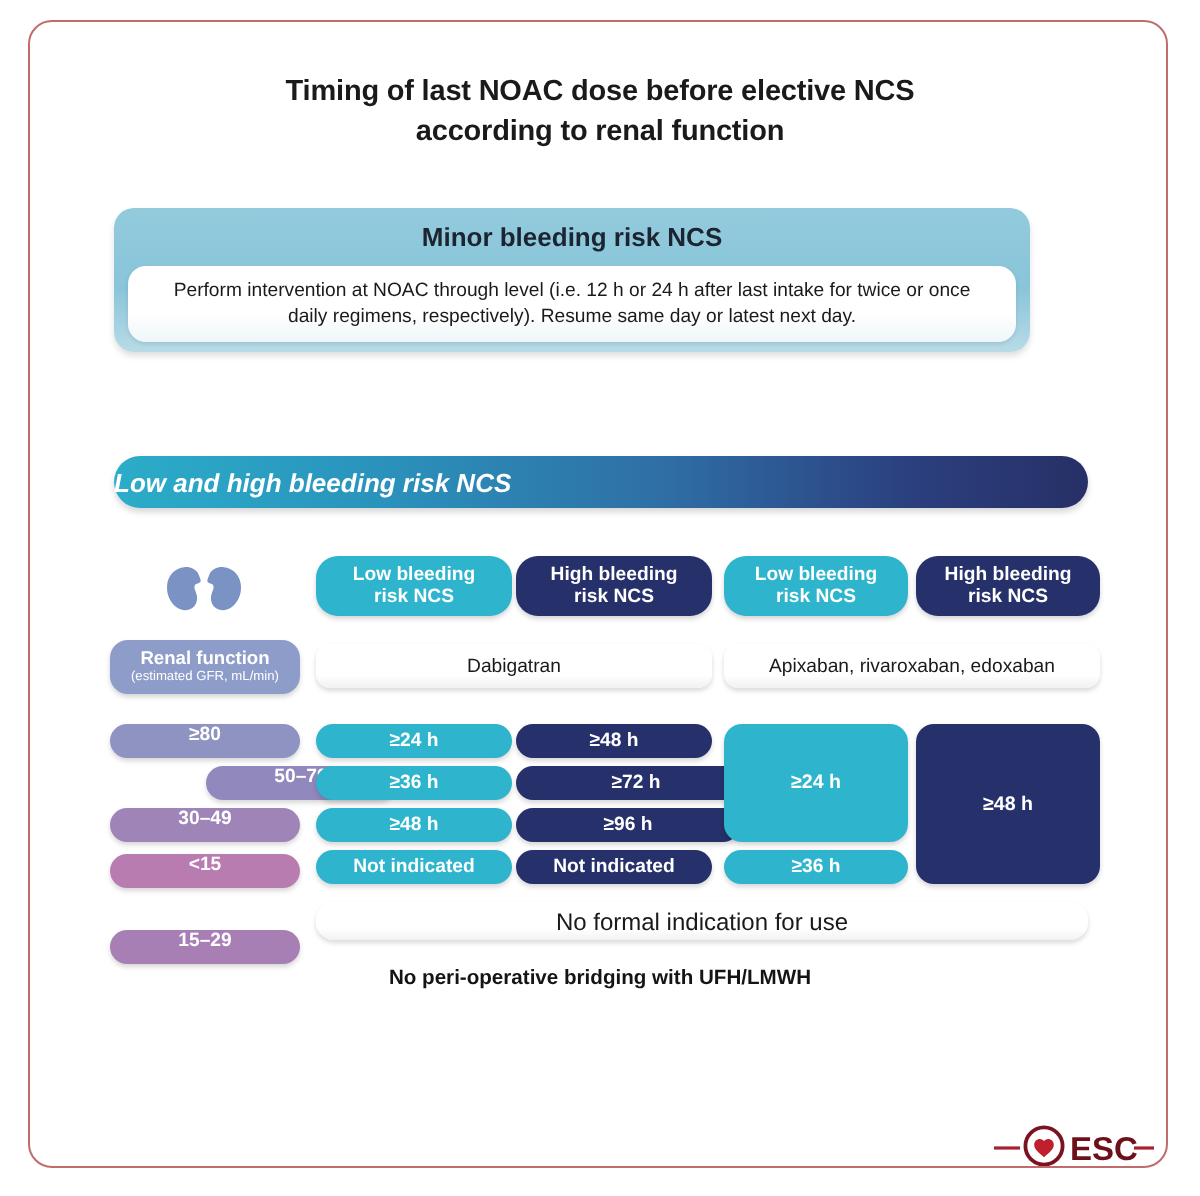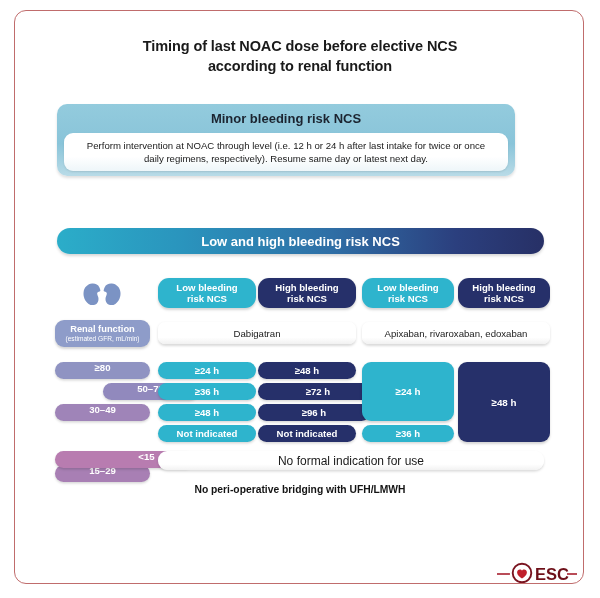--- a/index.html
+++ b/index.html
@@ -47,22 +47,23 @@
   .minor-text{
     text-align:center;font-size:9.6px;color:#1a1a1a;line-height:13.5px;
     padding:0 20px;
   }
 
   
   .banner{
     position:absolute;left:57px;top:228px;width:487px;height:26px;
     background:linear-gradient(90deg,#2badc9 0%,#2a94bd 26%,#2f6fa6 56%,#2b3f7e 82%,#273066 100%);
     border-radius:13px;
-    display:flex;align-items:center;justify-content:center;
+    display:flex;align-items:center;justify-content:flex-start;
     box-shadow:0 2px 3px rgba(0,0,0,0.16);
+    font-style:italic;
   }
   .banner span{color:#fff;font-size:13px;font-weight:bold;}
 
   
   .tbl{position:absolute;left:0;top:0;width:600px;height:598px;}
   .pill{
     position:absolute;border-radius:11px;
     display:flex;align-items:center;justify-content:center;
     text-align:center;box-sizing:border-box;
     box-shadow:0 1.5px 2.5px rgba(0,0,0,0.17);
@@ -192,21 +193,21 @@
     </div>
   <div class="gfr" style="top:383px;background:#9189bd;margin-left:48px;">
     <span>50–79</span>
     </div>
   <div class="gfr" style="top:404px;background:#9f84b8;">
     <span>30–49</span>
     </div>
   <div class="gfr" style="top:425px;background:#a87fb4;margin-top:40px;">
     <span>15–29</span>
     </div>
-  <div class="gfr" style="top:451px;background:#b87cb0;padding-left:44px;">
+  <div class="gfr" style="top:427px;background:#b87cb0;">
     <span>&lt;15</span>
     </div>
 
   <div class="cell teal" style="left:158px;top:362px;width:98px;">
     <span>≥24 h</span>
     </div>
   <div class="cell teal" style="left:158px;top:383px;width:98px;">
     <span>≥36 h</span>
     </div>
   <div class="cell teal" style="left:158px;top:404px;width:98px;">

